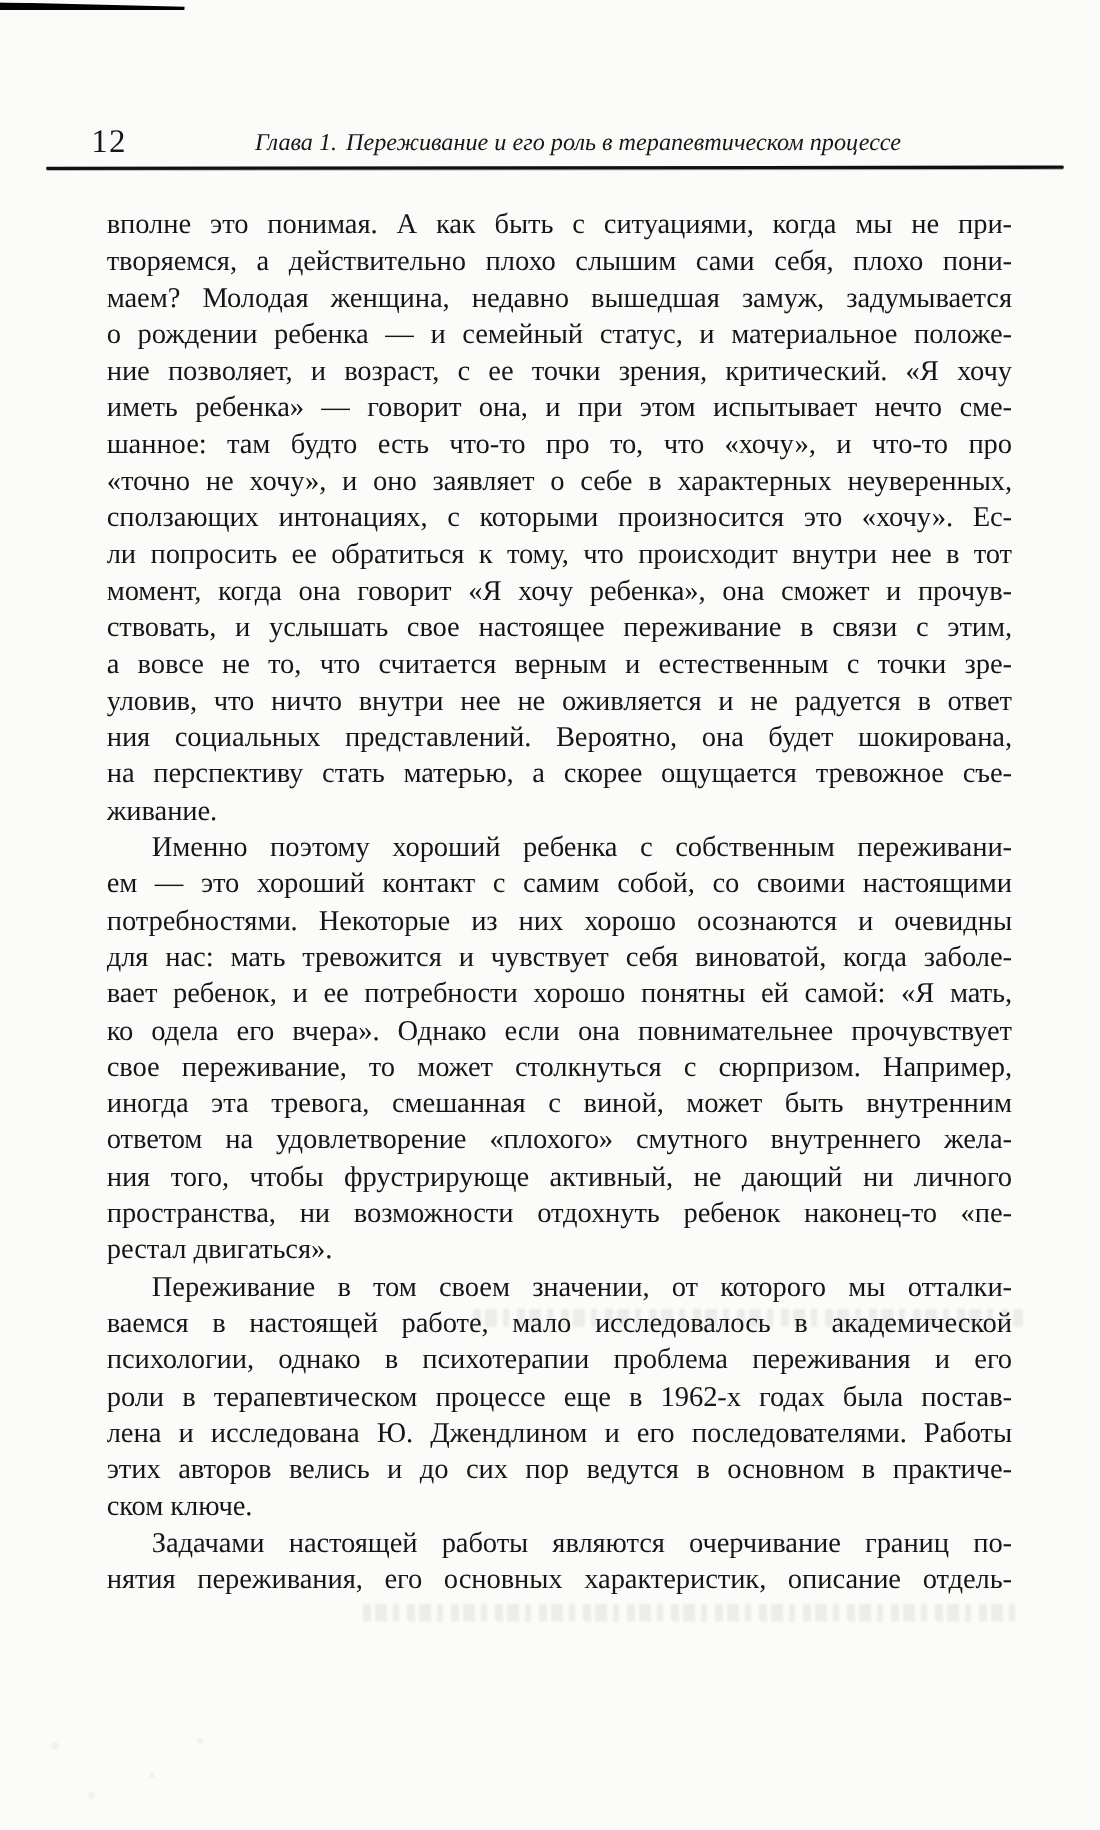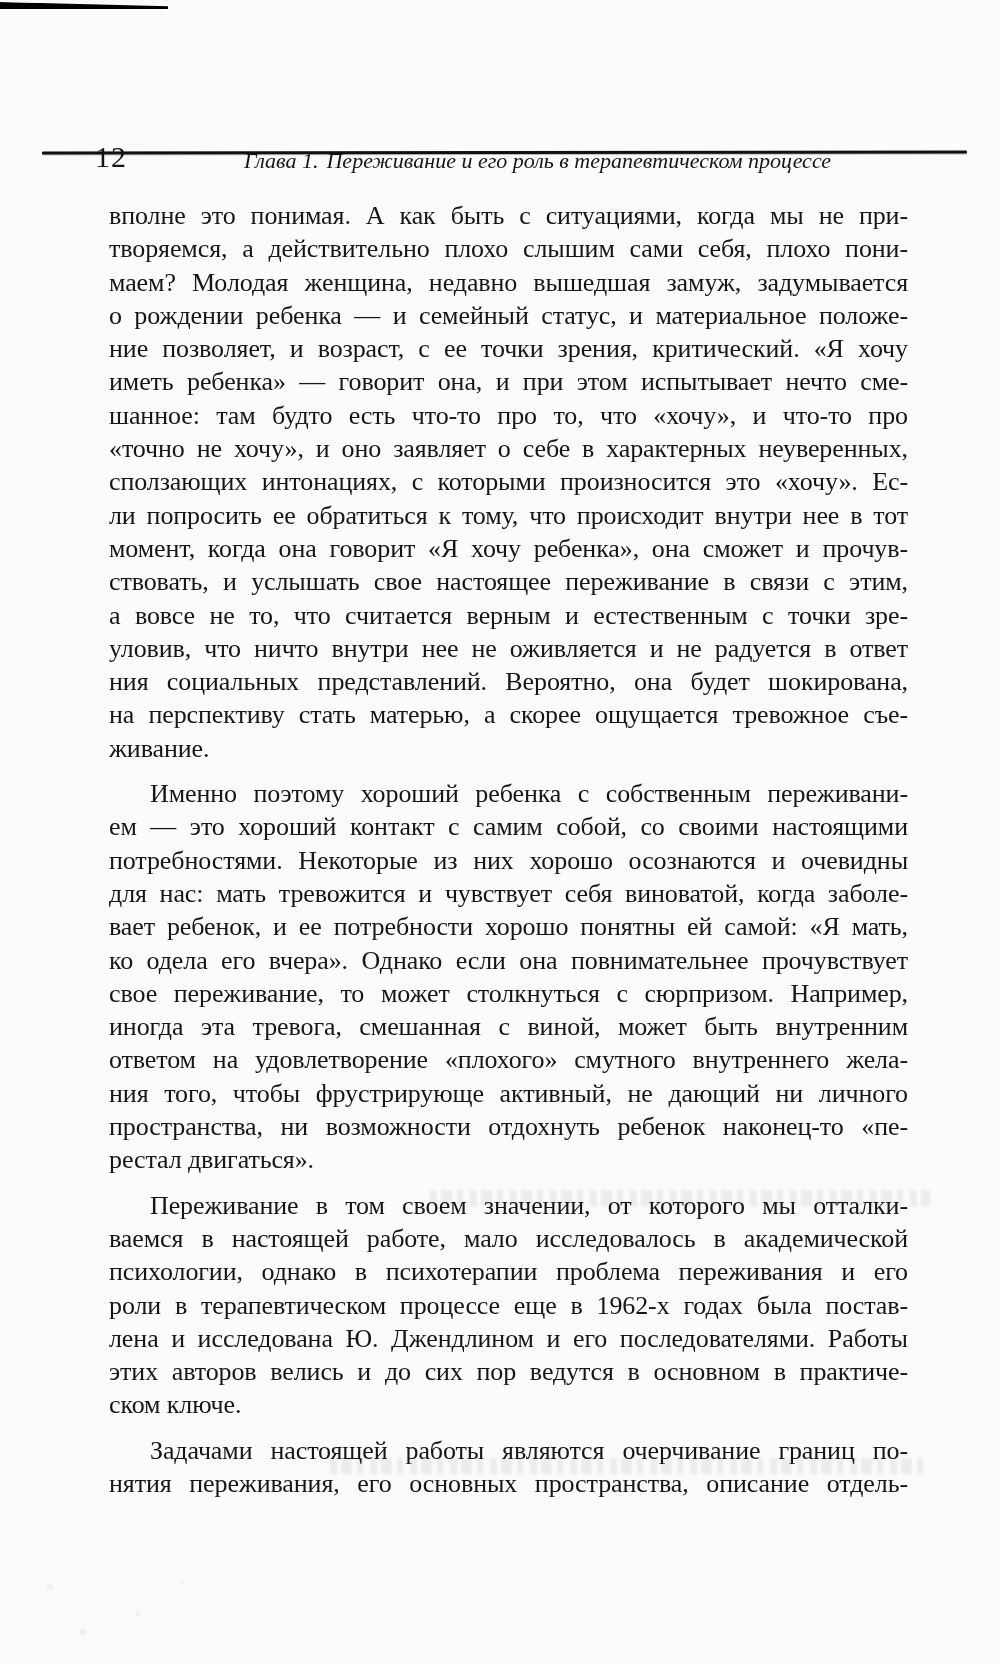--- a/index.html
+++ b/index.html
@@ -52,25 +52,24 @@
       radial-gradient(circle at 20% 30%, #555 0 3px, transparent 4px),
       radial-gradient(circle at 60% 60%, #555 0 2px, transparent 3px),
       radial-gradient(circle at 35% 80%, #555 0 3px, transparent 4px),
       radial-gradient(circle at 80% 25%, #555 0 2px, transparent 3px);
   }
 
   
   .header-row {
     position: absolute;
     top: 112px;
-    left: 95px;
+    left: 83px;
     width: 823px;
     display: flex;
-    align-items: flex-end;
-    margin-top: 28px;
+    align-items: center;
   }
   .page-number {
     font-size: 30px;
     font-weight: 400;
     letter-spacing: 1px;
     flex: 0 0 auto;
   }
   .chapter-heading {
     flex: 1 1 auto;
     text-align: center;
@@ -95,21 +94,21 @@
   
   .page-body {
     position: absolute;
     top: 187px;
     left: 97px;
     width: 823px;
     font-size: 26px;
     letter-spacing: -0.1px;
     line-height: 33.3px;
   }
-  .para { margin: 12px; }
+  .para { margin: 0; }
   .line {
     height: 33.3px;
     overflow: hidden;
     text-align: justify;
     text-align-last: justify;
   }
   .line.flush {
     text-align: center;
     text-align-last: left;
   }
@@ -169,15 +168,15 @@
       <div class="line indent">Переживание в том своем значении, от которого мы отталки-</div>
       <div class="line">ваемся в настоящей работе, мало исследовалось в академической</div>
       <div class="line">психологии, однако в психотерапии проблема переживания и его</div>
       <div class="line">роли в терапевтическом процессе еще в 1962-х годах была постав-</div>
       <div class="line">лена и исследована Ю. Джендлином и его последователями. Работы</div>
       <div class="line">этих авторов велись и до сих пор ведутся в основном в практиче-</div>
       <div class="line flush">ском ключе.</div>
     </div>
     <div class="para">
       <div class="line indent">Задачами настоящей работы являются очерчивание границ по-</div>
-      <div class="line">нятия переживания, его основных пространства, описание отдель-</div>
+      <div class="line">нятия переживания, его основных характеристик, описание отдель-</div>
     </div>
   </div>
 
 </body></html>

